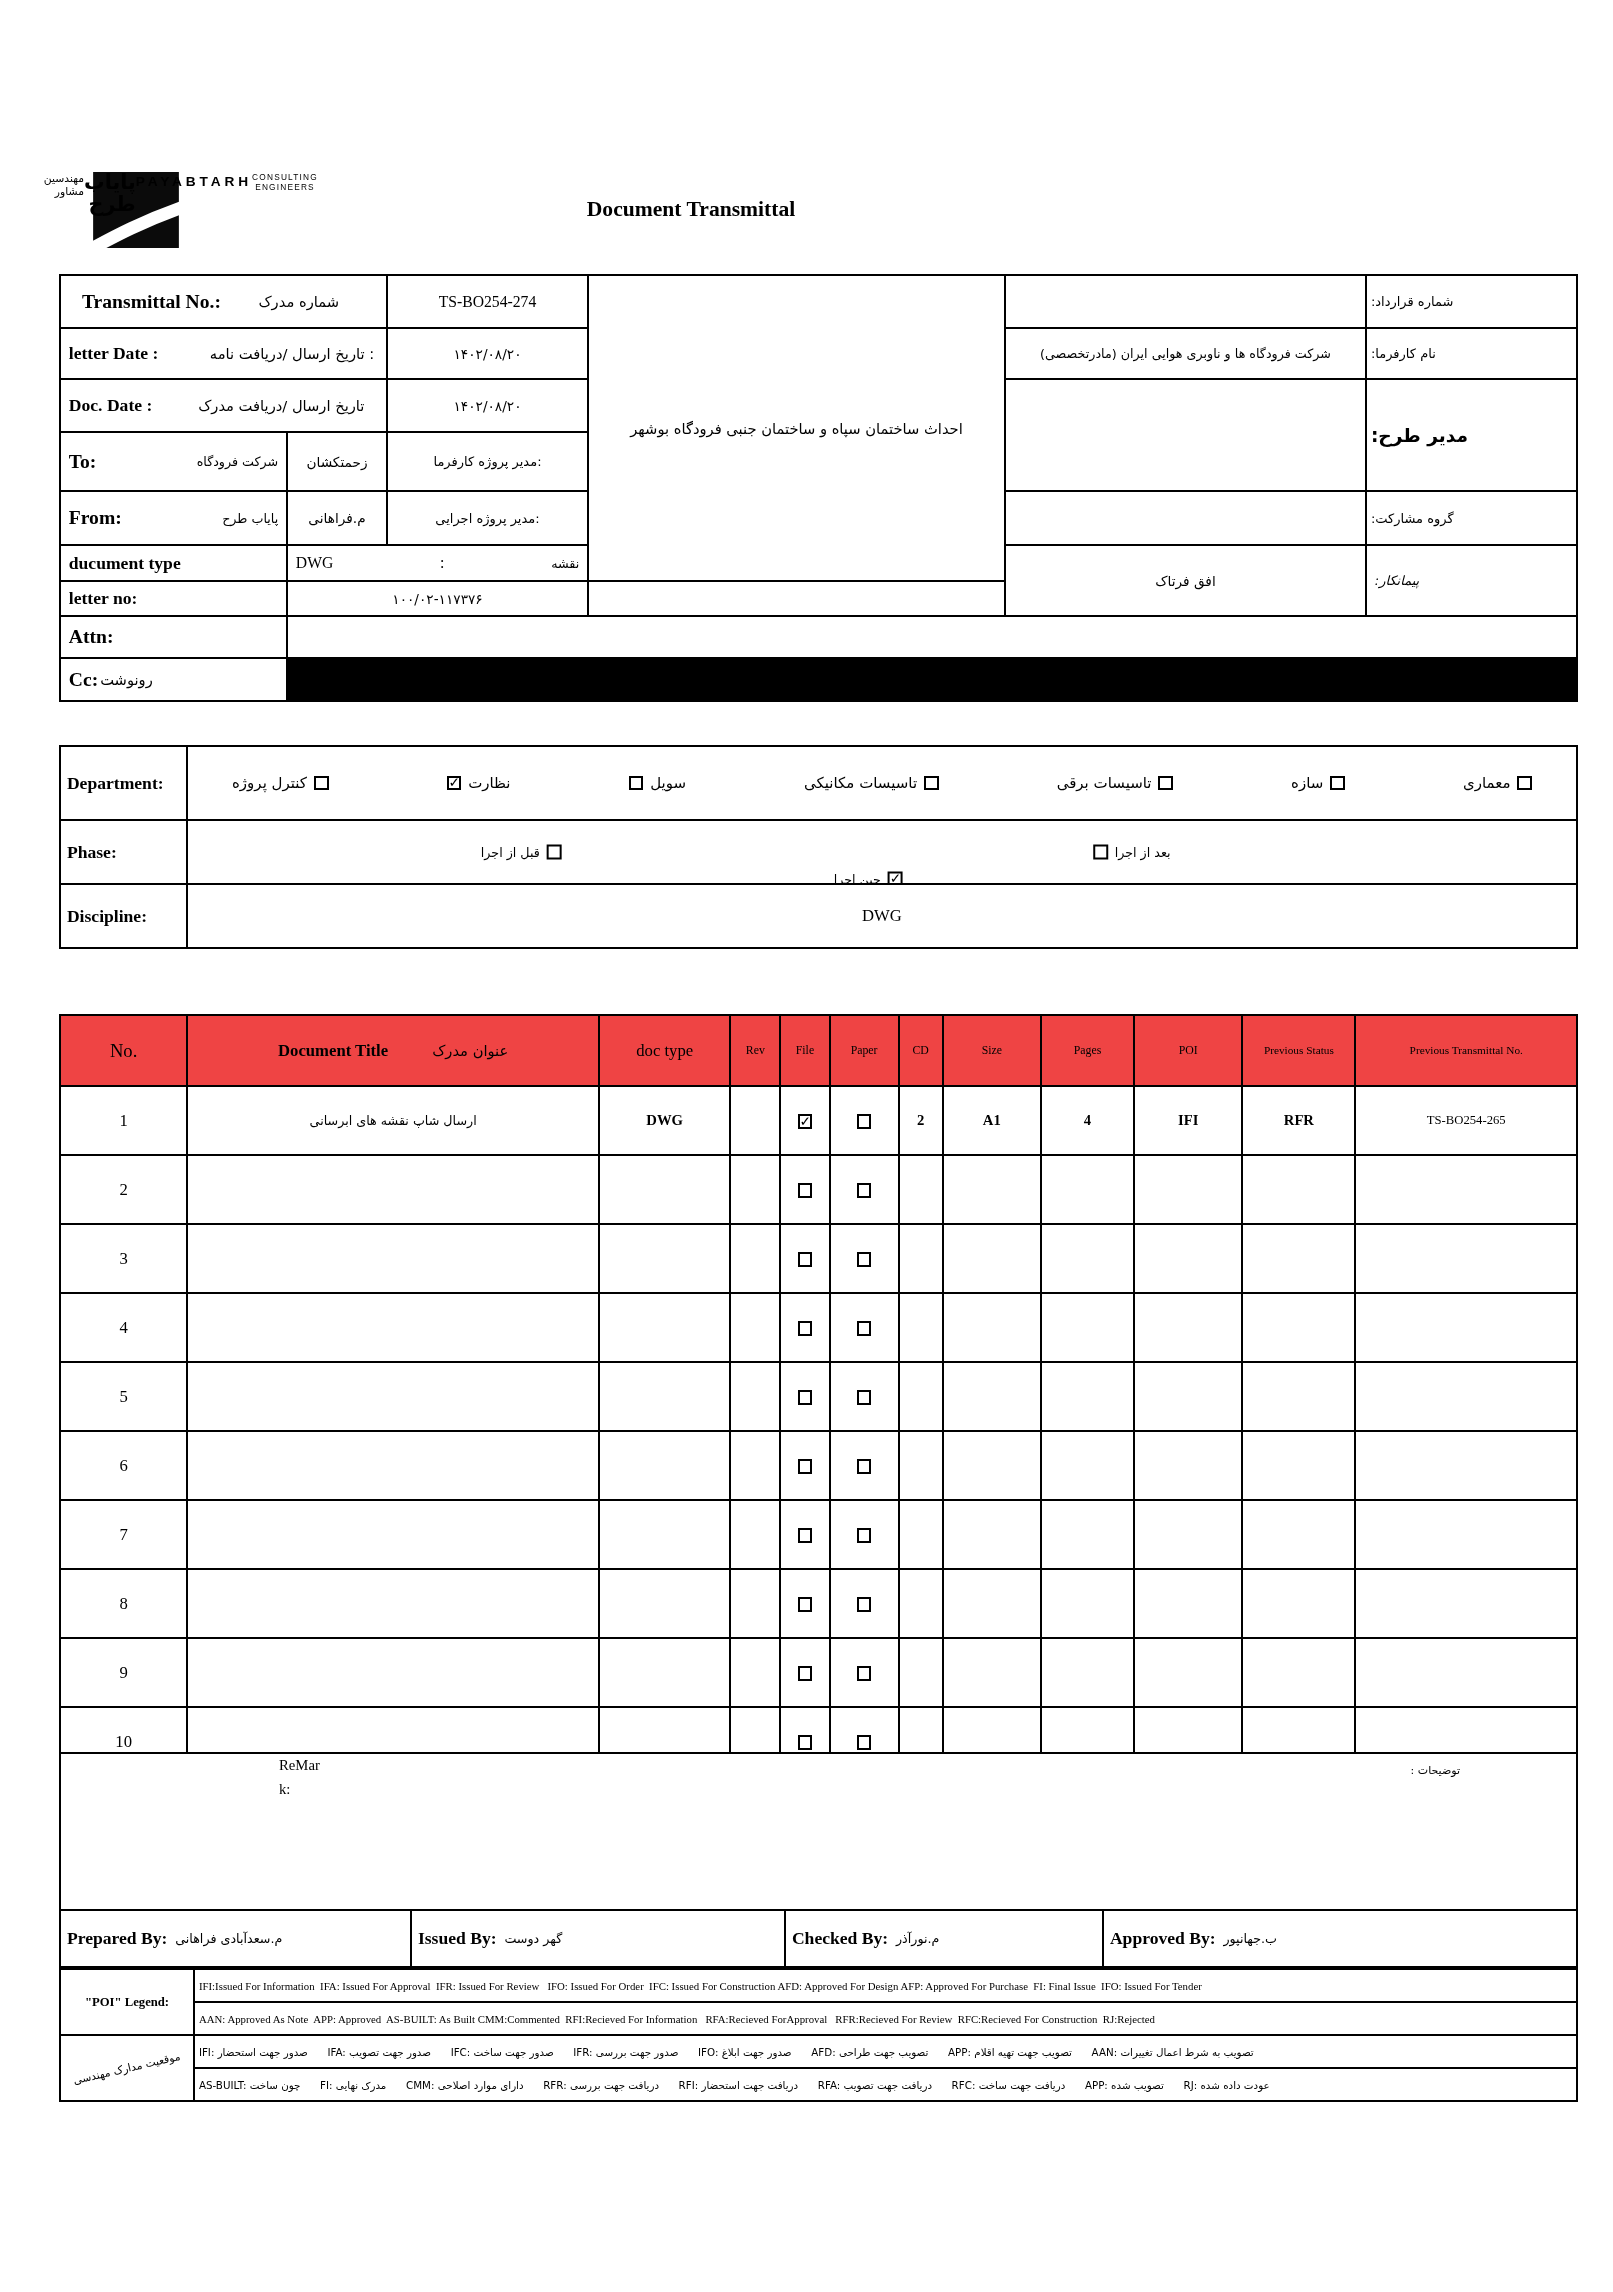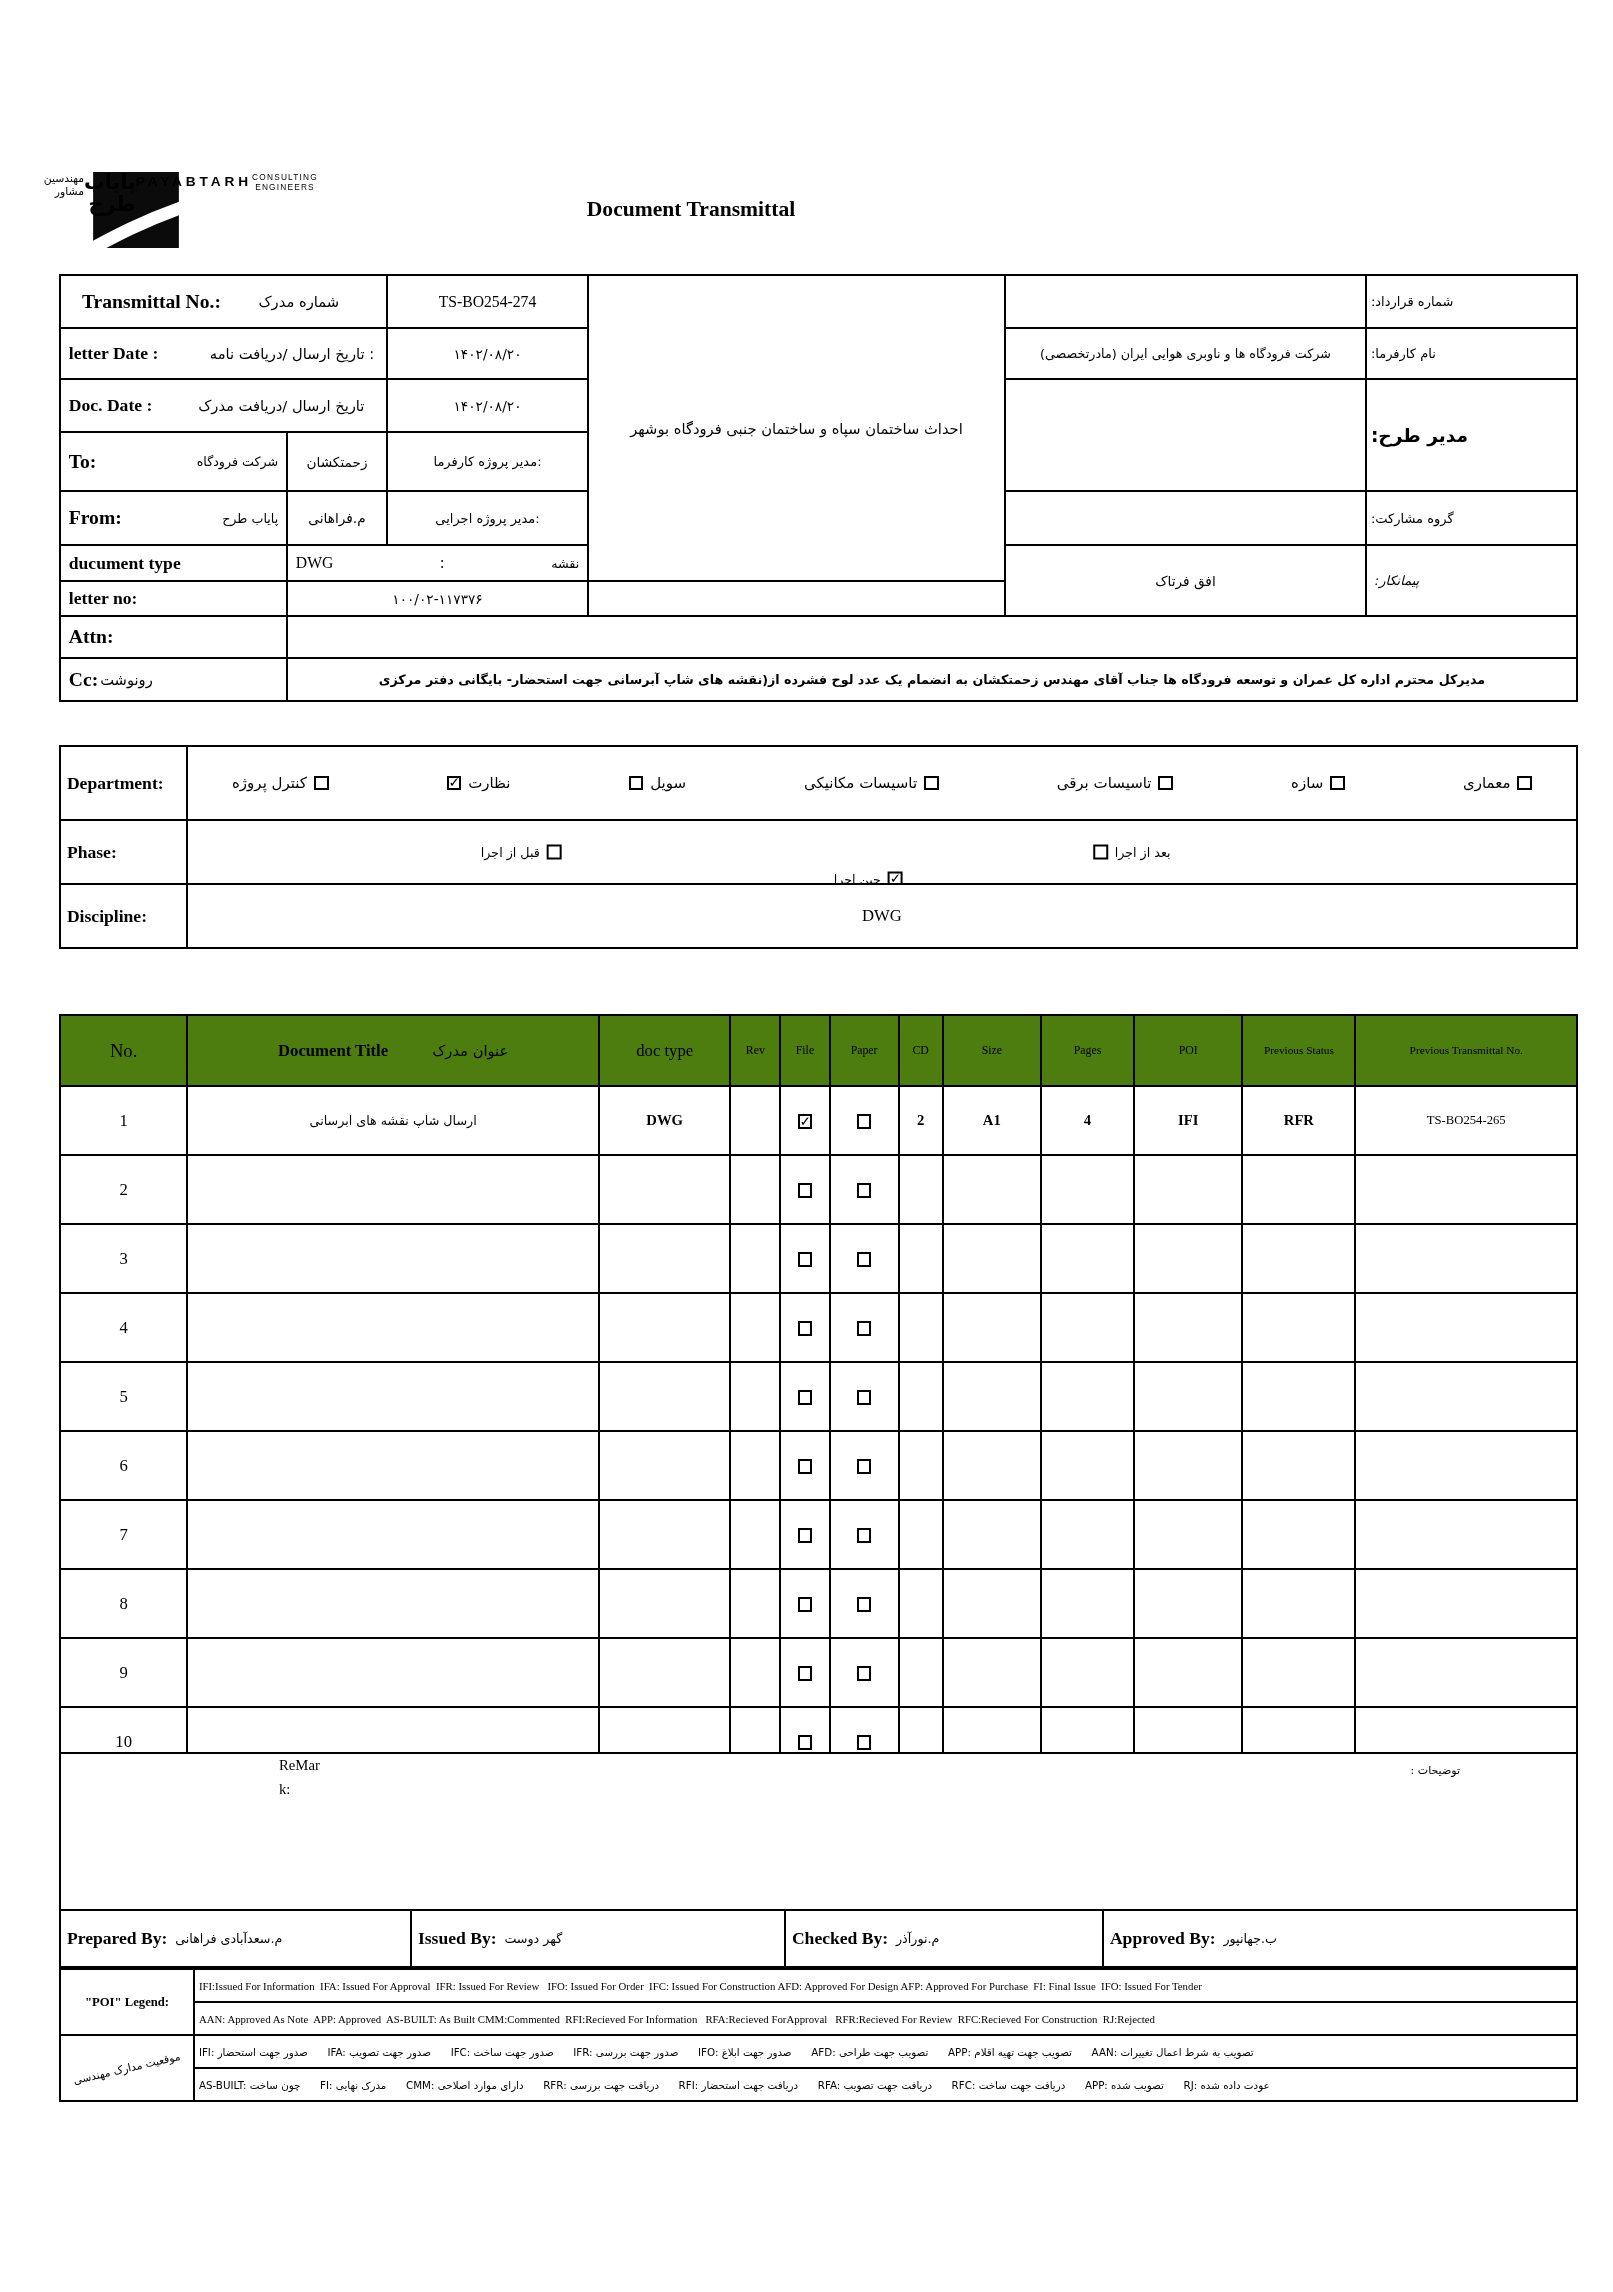--- a/index.html
+++ b/index.html
@@ -45,21 +45,21 @@
   .chkitem{display:inline-flex;align-items:center;gap:6.9px;font-size:15px;}
   .cb{width:14.7px;height:14.7px;border:2px solid #000;background:#fff;position:relative;flex:none;display:inline-block;box-sizing:border-box;vertical-align:middle;}
   .cb.checked::after{content:"\2713";position:absolute;left:0px;top:-3.9px;font-size:13.7px;font-family:"DejaVu Sans",sans-serif;}
   .phaserow{position:relative;}
   .phaseitem{position:absolute;top:50%;transform:translate(-50%,-50%);display:inline-flex;align-items:center;gap:6.9px;font-size:12.7px;direction:rtl;}
 
   
   .doctable{position:absolute;left:59px;top:1014px;width:1519px;border-collapse:collapse;table-layout:fixed;}
   .doctable th,.doctable td{border:2px solid #000;padding:0 2px;overflow:hidden;}
   .doctable{border:2.9px solid #000;}
-  .doctable thead th{background:#4d7c0f;height:69px;font-weight:normal;}
+  .doctable thead th{background:#ef4444;height:69px;font-weight:normal;}
   .doctable tbody td{height:67px;text-align:center;}
   .h-big{font-size:18.6px;}
   .h-mid{font-size:16.7px;font-weight:bold;}
   .h-sm{font-size:11.8px;}
   .h-xs{font-size:11.3px;font-weight:bold;line-height:1.25;}
   .d-no{font-size:16.7px;}
   .d-b{font-size:14.7px;font-weight:bold;}
   .d-sm{font-size:12.7px;}
   .titlehead{display:flex;align-items:center;justify-content:center;gap:44px;}
 
@@ -150,21 +150,20 @@
 
   <div class="cell" style="grid-area:8/1/9/2;padding-left:7.8px;">
     <span class="lab-en">Attn:</span>
   </div>
   <div class="cell" style="grid-area:8/2/9/7;"></div>
 
   <div class="cell" style="grid-area:9/1/10/2;padding-left:7.8px;gap:2px;">
     <span class="lab-en">Cc:</span>
     <span class="fa fa15">رونوشت</span>
   </div>
-  <div class="cell ct fa rtl" style="grid-area:9/2/10/7;font-size:12.7px;font-weight:bold;">مدیرکل محترم اداره کل عمران و توسعه فرودگاه ها جناب آقای مهندس زحمتکشان به انضمام یک عدد لوح فشرده از(نقشه های شاپ آبرسانی جهت استحضار- بایگانی دفتر مرکزی</div>
 
   <div class="cell ct fa fa15" style="grid-area:1/4/7/5;padding:0 19.6px;">احداث ساختمان سپاه و ساختمان جنبی فرودگاه بوشهر</div>
 
   <div class="cell" style="grid-area:1/5/2/6;"></div>
   <div class="cell ct fa fa13" style="grid-area:2/5/3/6;">شرکت فرودگاه ها و ناوبری هوایی ایران (مادرتخصصی)</div>
   <div class="cell" style="grid-area:3/5/5/6;"></div>
   <div class="cell" style="grid-area:5/5/6/6;"></div>
   <div class="cell ct fa fa14" style="grid-area:6/5/8/6;">افق فرتاک</div>
 
   <div class="cell fa fa17 rtl" style="grid-area:1/6/2/7;padding:0 3.9px;justify-content:flex-end;">شماره قرارداد:</div>

